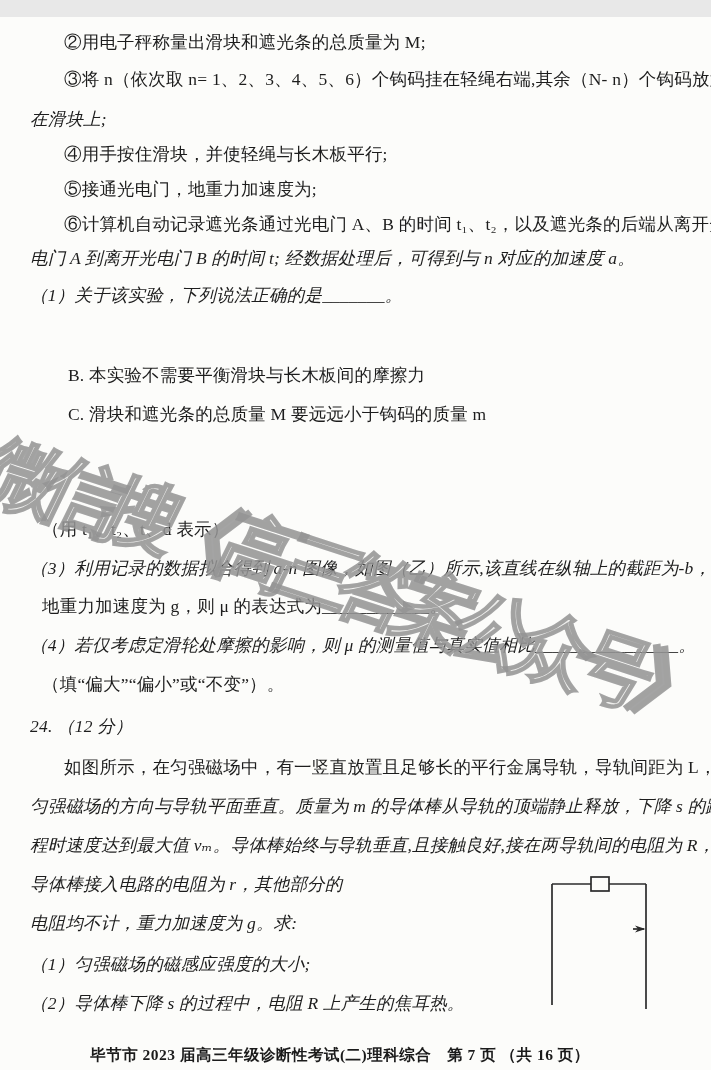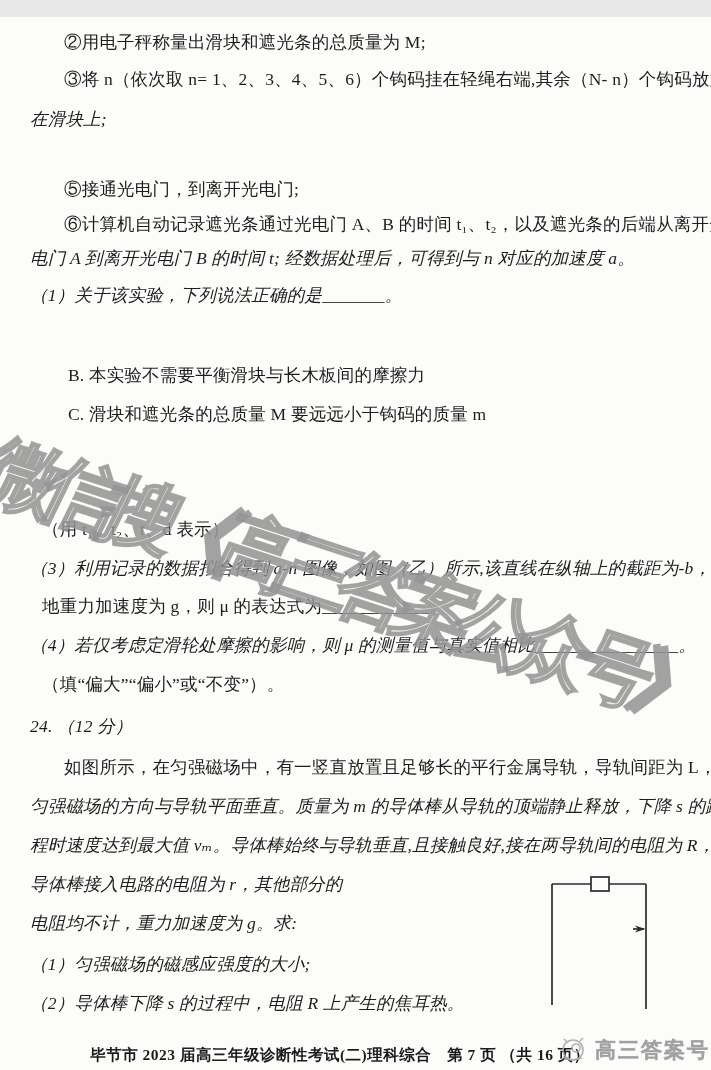--- a/index.html
+++ b/index.html
@@ -68,21 +68,22 @@
   }
 </style>
 </head>
 <body>
 
 <div class="page">
 
   <div class="ln indent" style="top:14px">②用电子秤称量出滑块和遮光条的总质量为 M;</div>
   <div class="ln indent" style="top:51px">③将 n（依次取 n= 1、2、3、4、5、6）个钩码挂在轻绳右端,其余（N- n）个钩码放置</div>
   <div class="ln flush" style="top:91px">在滑块上;</div>
-  <div class="ln indent" style="top:161px">⑤接通光电门，到离开光电门;</div>
+  <div class="ln indent" style="top:126px">④用手按住滑块，并使轻绳与长木板平行;</div>
+  <div class="ln indent" style="top:161px">⑤接通光电门，地重力加速度为;</div>
   <div class="ln indent" style="top:196px">⑥计算机自动记录遮光条通过光电门 A、B 的时间 t₁、t₂，以及遮光条的后端从离开光</div>
   <div class="ln flush" style="top:230px">电门 A 到离开光电门 B 的时间 t; 经数据处理后，可得到与 n 对应的加速度 a。</div>
 
   <div class="ln flush" style="top:267px">（1）关于该实验，下列说法正确的是_______。</div>
   <div class="ln option" style="top:347px">B. 本实验不需要平衡滑块与长木板间的摩擦力</div>
   <div class="ln option" style="top:386px">C. 滑块和遮光条的总质量 M 要远远小于钩码的质量 m</div>
 
   <div class="ln sub" style="top:501px">（用 t₁、t₂、t、d 表示）</div>
   <div class="ln flush" style="top:540px">（3）利用记录的数据拟合得到 a-n 图像，如图（乙）所示,该直线在纵轴上的截距为-b，当</div>
   <div class="ln sub" style="top:578px">地重力加速度为 g，则 μ 的表达式为____________。</div>
@@ -107,25 +108,14 @@
       <rect x="52" y="4" width="18" height="14" fill="#fcfcfa"></rect>
       <line x1="94" y1="56" x2="105" y2="56"></line>
     </g>
     <path d="M106.5,56 L96,52.4 L99,56 L96,59.6 Z" fill="#2b2b2b" stroke="none"></path>
   </svg>
 
   <div class="footer">毕节市 2023 届高三年级诊断性考试(二)理科综合　第 7 页 （共 16 页）</div>
 
   <div class="wm-diag">微信搜《高三答案公众号》</div>
 
-  <div class="wm-logo">
-    <svg width="32" height="30" viewBox="0 0 32 30">
-      <g stroke="rgba(170,170,170,0.9)" stroke-width="1.6" fill="none">
-        <circle cx="15" cy="15" r="10"></circle>
-        <circle cx="18" cy="13" r="4"></circle>
-        <path d="M5,22 Q12,27 24,23"></path>
-        <path d="M9,7 L6,4 M22,6 L25,3"></path>
-      </g>
-    </svg>
-    <span class="wm-logo-text">高三答案号</span>
-  </div>
 
 </div>
 
 </body></html>

